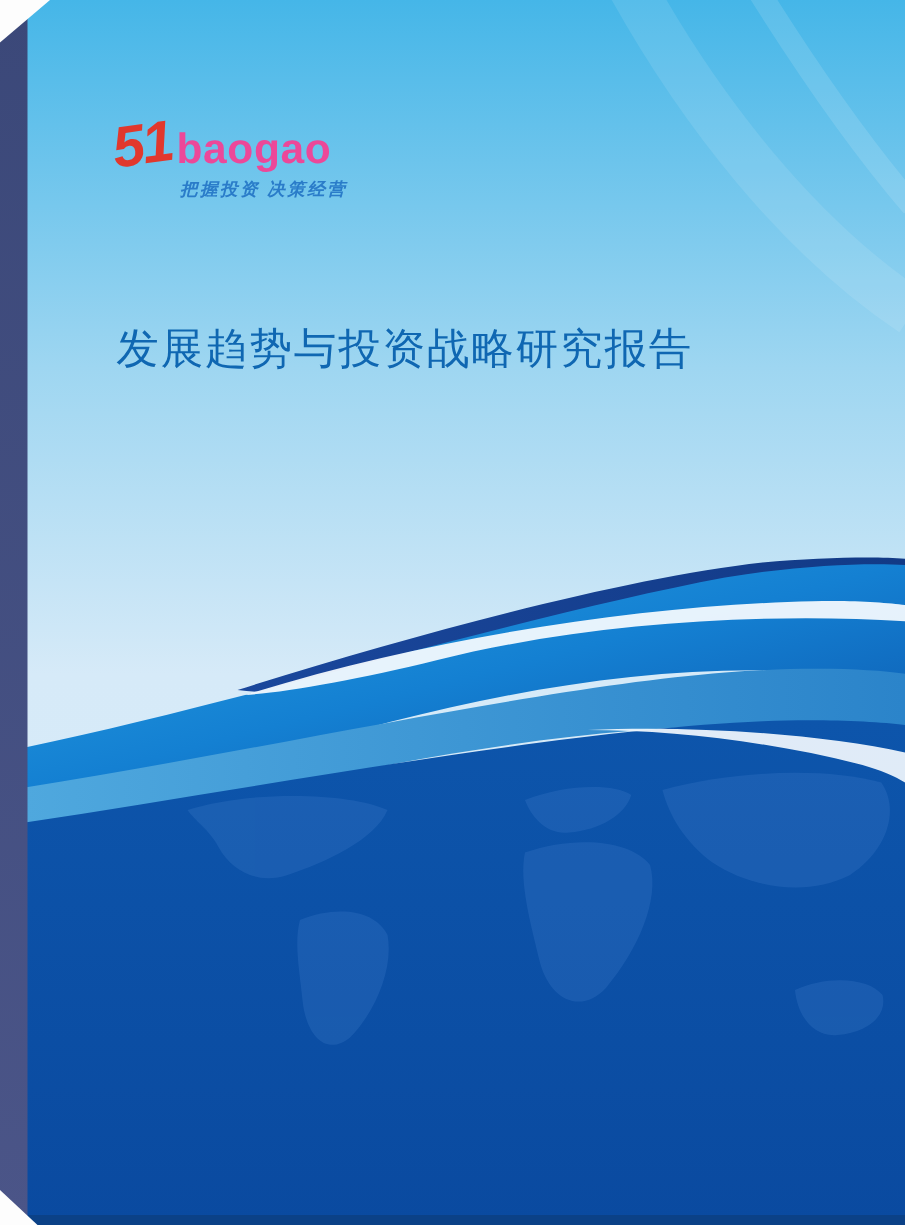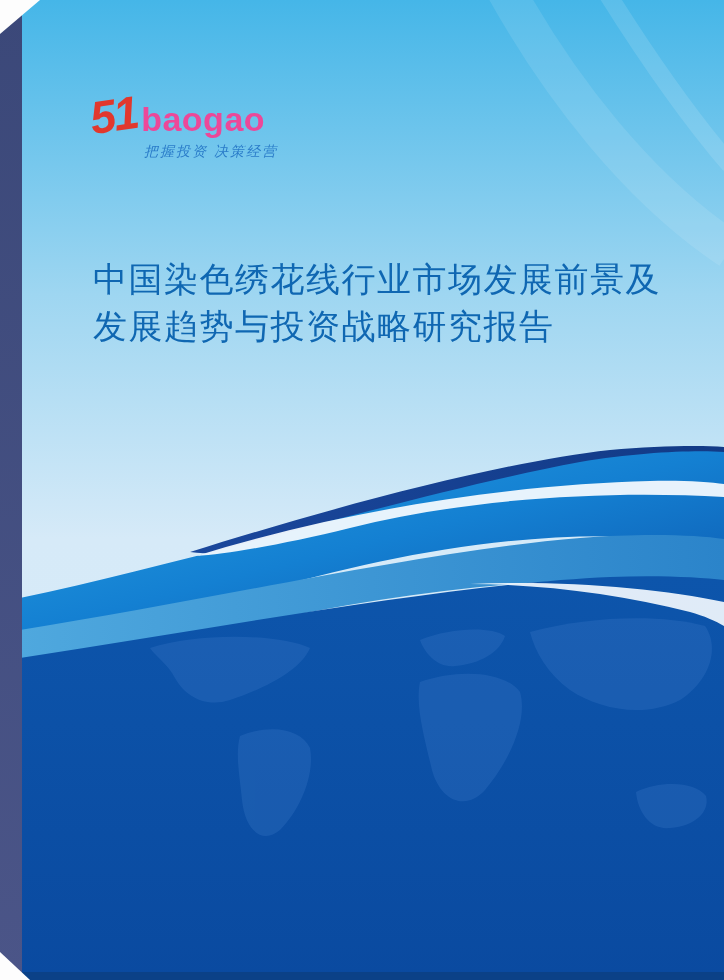--- a/index.html
+++ b/index.html
@@ -14,21 +14,21 @@
     display: inline-block; color: #e1382d; font-size: 46px; line-height: 1;
     font-weight: bold; font-style: italic; transform: rotate(-8deg);
     letter-spacing: -2px; margin-right: 4px;
   }
   .logo-name {
     color: #ec4899; font-size: 34px; line-height: 1; font-weight: bold;
     letter-spacing: 0.5px; padding-bottom: 2px;
   }
   .logo-tagline {
     margin-top: 5px; margin-left: 54px; color: #2a7cc9;
-    font-size: 14px; font-weight: normal; font-style: italic; letter-spacing: 2px;
+    font-size: 14px; font-weight: bold; font-style: italic; letter-spacing: 2px;
   }
 
   .title {
     position: absolute; left: 93px; top: 256px; width: 590px;
     color: #0f67b2; font-size: 34px; line-height: 47px;
     font-weight: 500; letter-spacing: 1.5px;
   }
   .title div { white-space: nowrap; }
 </style>
 </head>
@@ -115,17 +115,16 @@
 
   <div class="logo">
     <div class="logo-row">
       <span class="logo-mark">51</span>
       <span class="logo-name">baogao</span>
     </div>
     <div class="logo-tagline">把握投资 决策经营</div>
   </div>
 
   <div class="title">
-    <div>中国染色绣花线行业市场发展前景及</div>
     <div>发展趋势与投资战略研究报告</div>
   </div>
 
 </div>
 
 </body></html>

